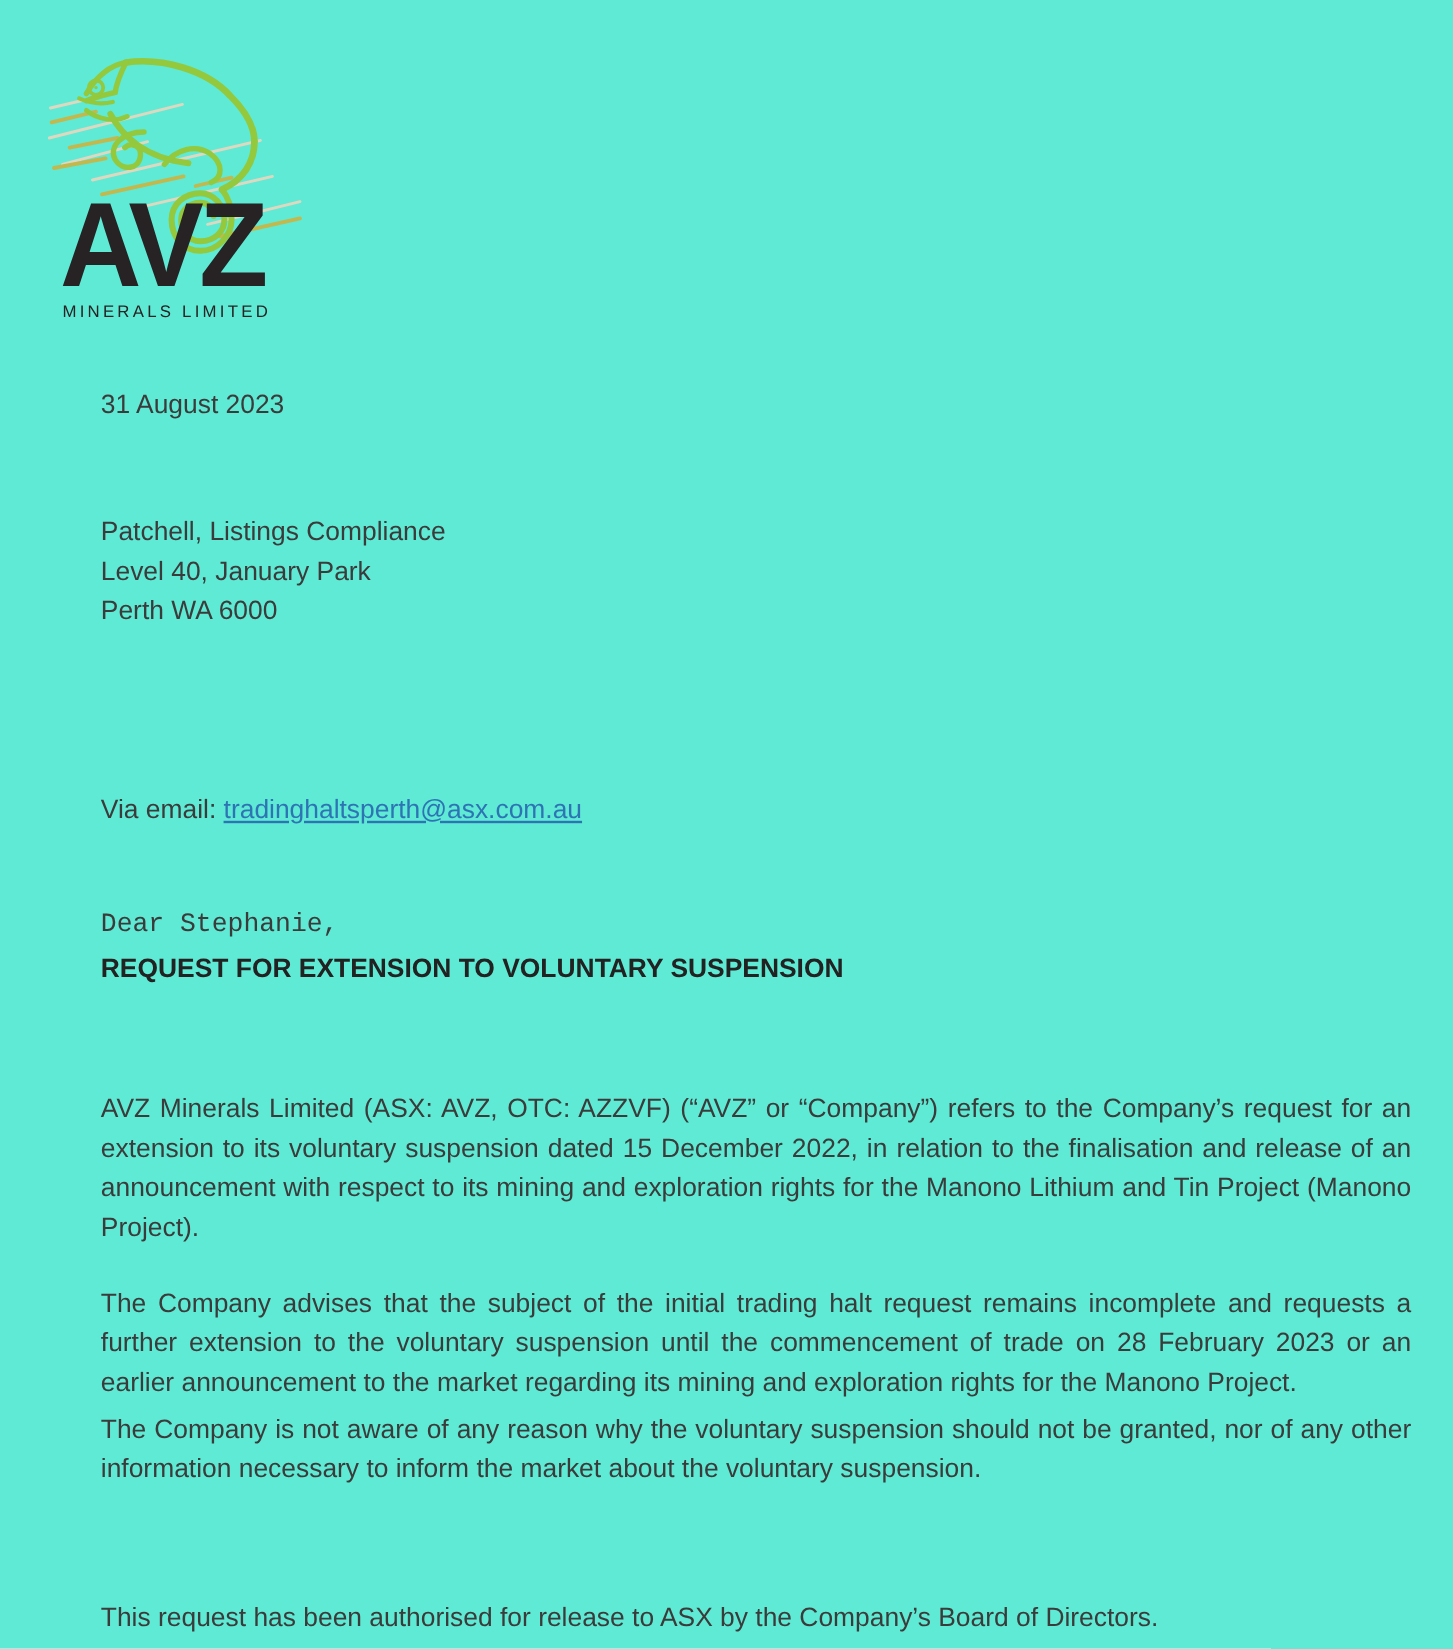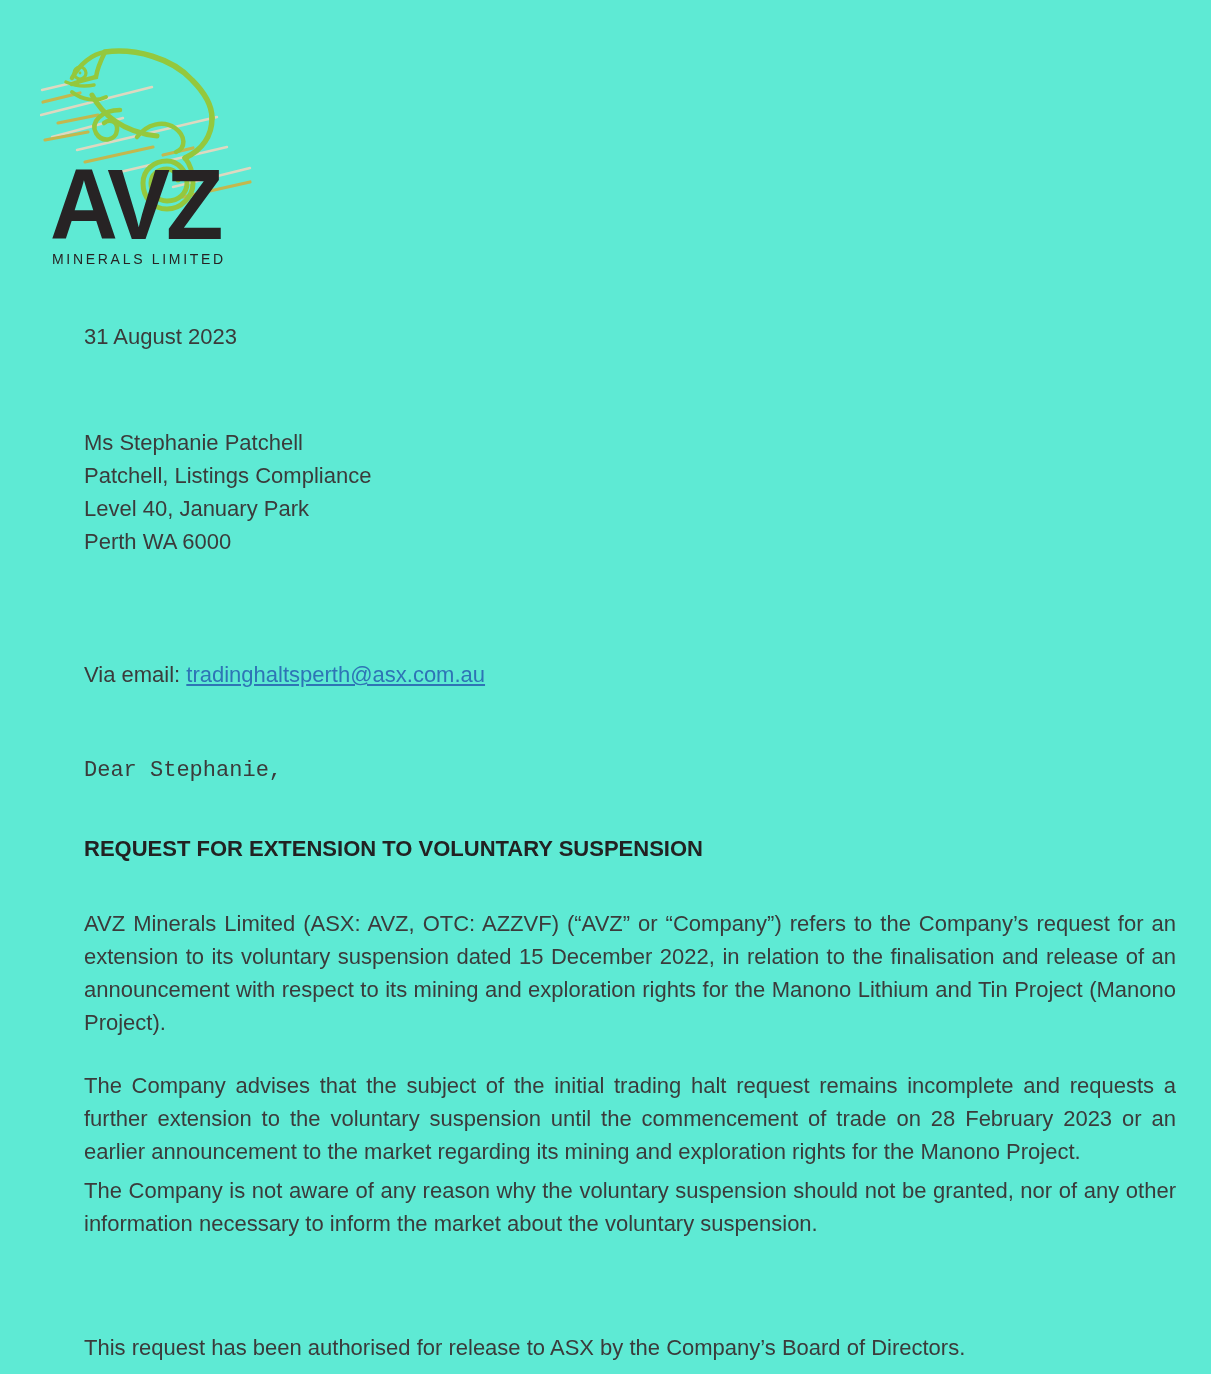--- a/index.html
+++ b/index.html
@@ -27,21 +27,21 @@
     color:#272324; white-space:nowrap;
   }
 
   
   .txt { font-size:22px; line-height:33px; color:#3b3b3b; }
   .block { left:84px; width:1092px; }
   .date-line   { top:320px; }
   .addr-block  { top:426px; }
   .email-line  { top:658px; }
   .salutation  { top:754px;font-family:Liberation Mono, monospace; }
-  .subject-line{ top:832px; font-weight:700; color:#222222; }
+  .subject-line{ top:790px; font-weight:700; color:#222222; }
   .p1 { top:885px;  text-align:justify; }
   .p2 { top:1047px; text-align:justify; }
   .p3 { top:1152px; text-align:justify; }
   .p4 { top:1309px; }
   .email-link { color:#2e74b5; text-decoration:underline; cursor:pointer;text-align:center; }
 </style>
 </head>
 <body>
 
 <div class="page">
@@ -88,21 +88,20 @@
         <path d="M145,118 C150,124 153,133 153,143 C153,157 141,169 127,169 C113,169 103,158 103,143 C103,130 114,121 127,121 C138,121 147,131 147,143 C147,153 139,161 127,161 C117,161 111,153 111,143 C111,135 118,129 127,129 C133,129 138,133 138,140" stroke-width="5"></path>
       </g>
     </svg>
     <div class="abs logo-word">AVZ</div>
     <div class="abs logo-tagline">MINERALS LIMITED</div>
   </div>
 
   <div class="abs txt block date-line">31 August 2023</div>
 
   <div class="abs txt block addr-block">
-    <div>Ms Stephanie Patchell</div>
     <div>Patchell, Listings Compliance</div>
     <div>Level 40, January Park</div>
     <div>Perth WA 6000</div>
   </div>
 
   <div class="abs txt block email-line">
     <span>Via email: </span><a class="email-link">tradinghaltsperth@asx.com.au</a>
   </div>
 
   <div class="abs txt block salutation">Dear Stephanie,</div>

